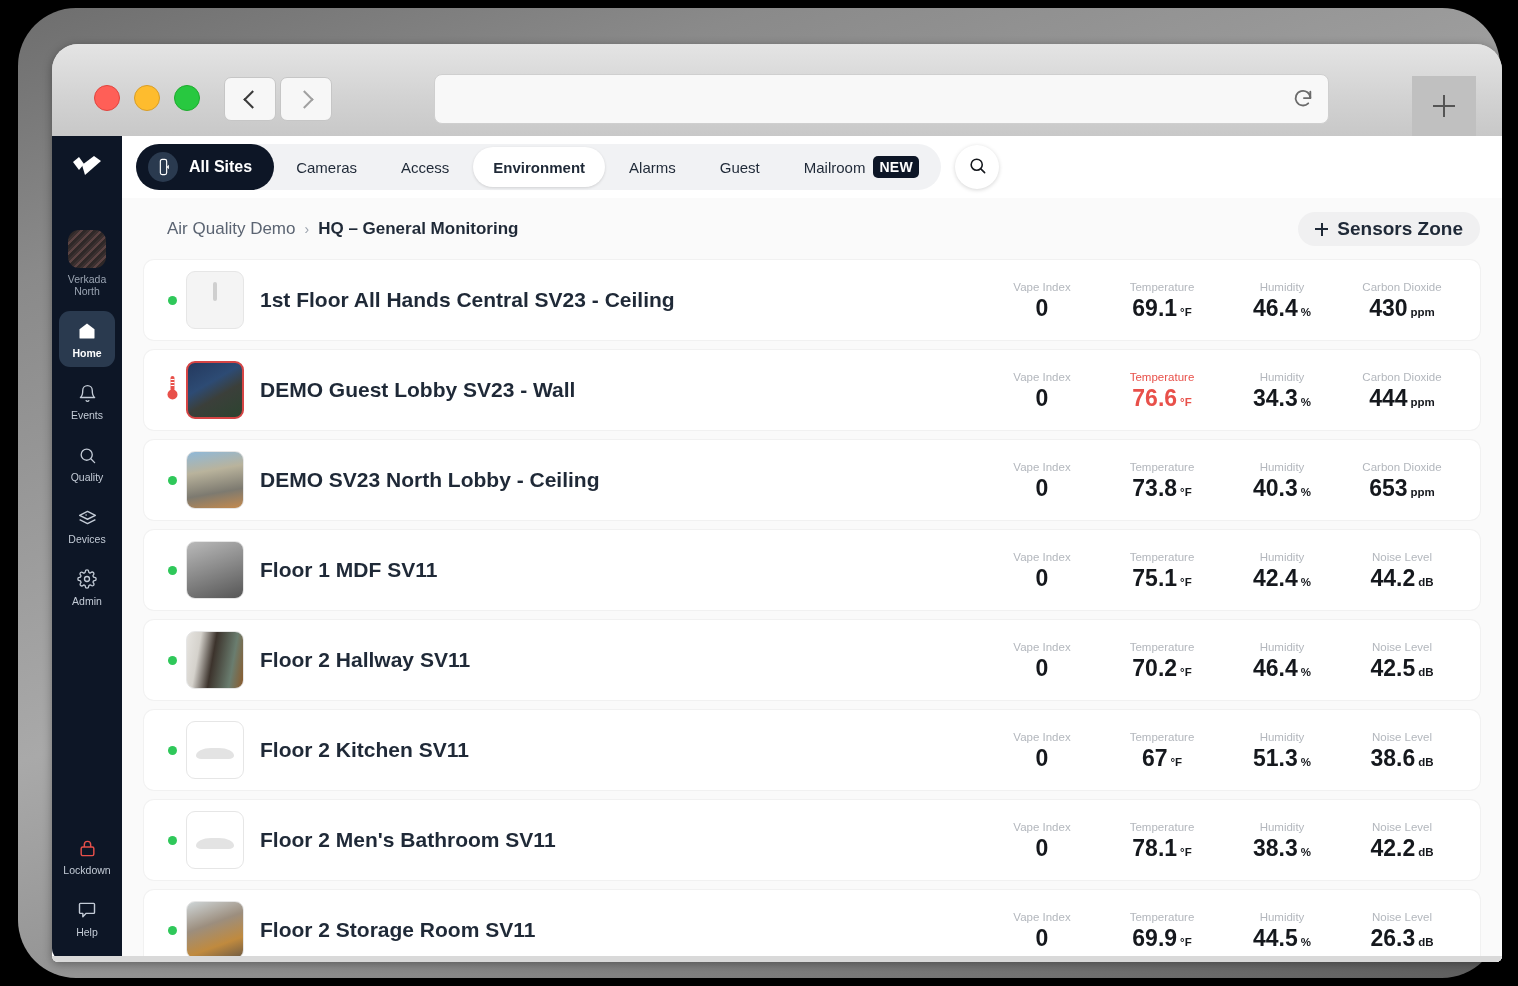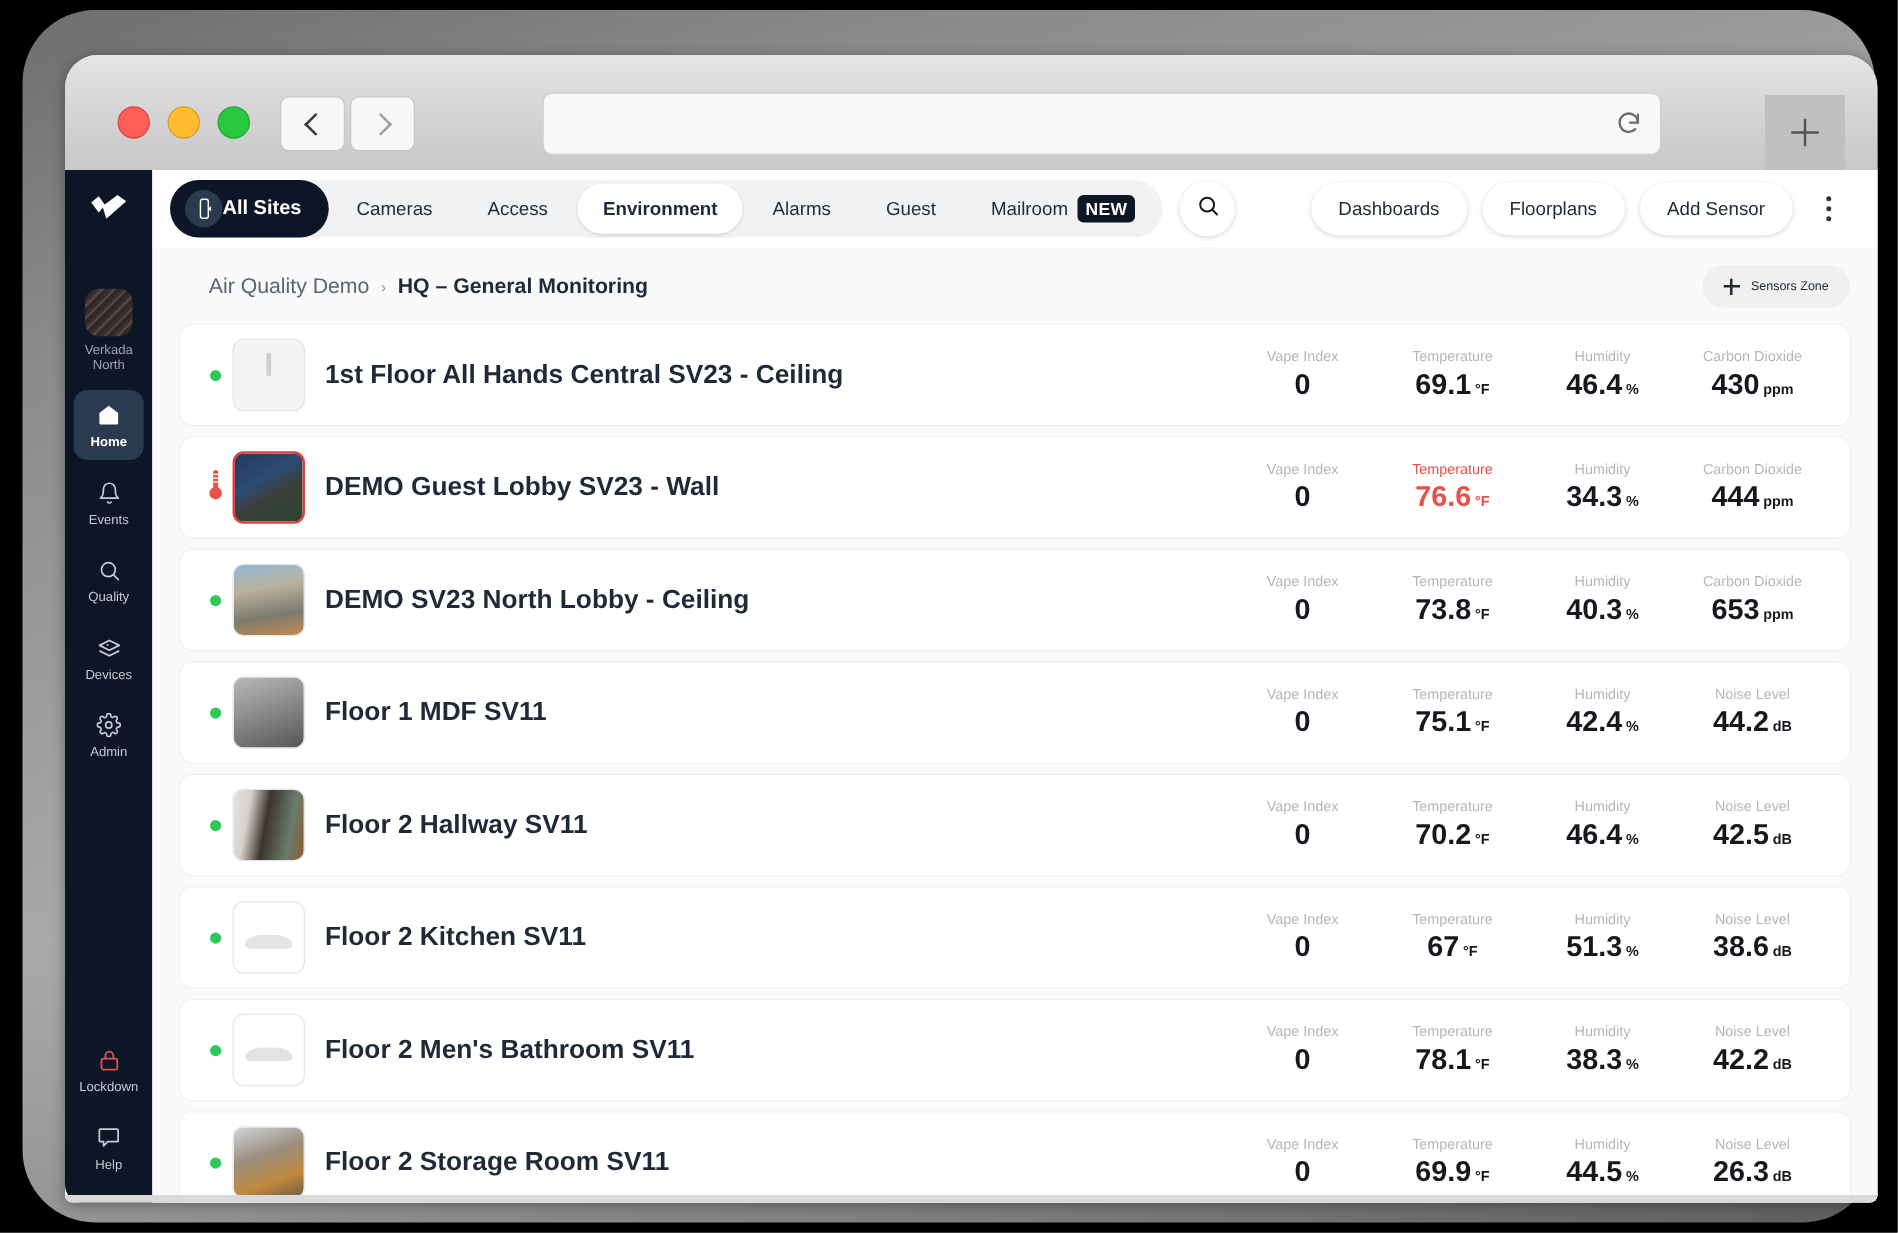--- a/index.html
+++ b/index.html
@@ -119,21 +119,21 @@
 
   #topnav {
     height: 62px; display: flex; align-items: center;
     padding: 0 22px 0 14px; background: #ffffff; flex-shrink: 0;
   }
   #tabgroup {
     display: flex; align-items: center; background: #f1f2f4;
     border-radius: 26px; height: 46px; padding: 0; position: relative;
   }
   #allsites {
-    display: flex; align-items: center; 
+    display: flex; align-items: center; gap: 11px;
     background: #0d1626; color: #fff; border-radius: 26px;
     height: 46px; padding: 0 22px 0 12px; font-size: 16px; font-weight: bold;
     cursor: pointer;
   }
   #allsites-badge {
     width: 30px; height: 30px; border-radius: 50%; background: #2a3a4f;
     display: flex; align-items: center; justify-content: center; flex-shrink:0;
   }
   .tab {
     padding: 0 20px; height: 38px; display: flex; align-items: center;
@@ -167,21 +167,21 @@
   
   #content { flex: 1; background: #fafafa; padding: 0 22px; overflow: hidden; }
   #crumbrow { display: flex; align-items: center; height: 62px; }
   #crumb { font-size: 17px; color: #1f2937; display: flex; align-items: center; gap: 9px; }
   #crumb .root { color: #5b6472; cursor: pointer; margin-left: 23px; }
   #crumb .sep { color: #9aa2ad; font-size: 14px; }
   #crumb .leaf { font-weight: bold; }
   #zonebtn {
     margin-left: auto; height: 34px; padding: 0 17px; border-radius: 18px;
     background: #f0f0f1; display: flex; align-items: center; gap: 9px;
-    font-size: 10px; color: #1f2937; cursor: pointer;
+    font-size: 19px; color: #1f2937; cursor: pointer; font-weight: bold;
   }
   #zonebtn .pl { position: relative; width: 13px; height: 13px; }
   #zonebtn .pl::before, #zonebtn .pl::after { content:""; position:absolute; background:#1f2937; }
   #zonebtn .pl::before { left:5.5px; top:0; width:2px; height:13px; }
   #zonebtn .pl::after  { left:0; top:5.5px; width:13px; height:2px; }
 
   
   #rows { display: flex; flex-direction: column; gap: 10px; }
   .row {
     background: #ffffff; border-radius: 10px; height: 80px;
@@ -368,36 +368,20 @@
 
           <div id="searchbtn">
             <span>
               <svg width="19" height="19" viewBox="0 0 24 24" fill="none" stroke="#15181d" stroke-width="2" stroke-linecap="round">
                 <circle cx="11" cy="11" r="7"></circle>
                   <line x1="16.2" y1="16.2" x2="21" y2="21"></line>
               </svg>
             </span>
           </div>
 
-          <div id="topnav-right">
-            <div class="pillbtn">
-                <span>Dashboards</span>
-              </div>
-            <div class="pillbtn">
-                <span>Floorplans</span>
-              </div>
-            <div class="pillbtn">
-                <span>Add Sensor</span>
-              </div>
-            <div id="kebab">
-                <span></span>
-                <span></span>
-                <span></span>
-              </div>
-          </div>
         </div>
 
         <div id="content">
           <div id="crumbrow">
             <div id="crumb">
               <span class="root">Air Quality Demo</span>
               <span class="sep">›</span>
               <span class="leaf">HQ – General Monitoring</span>
             </div>
             <div id="zonebtn">

